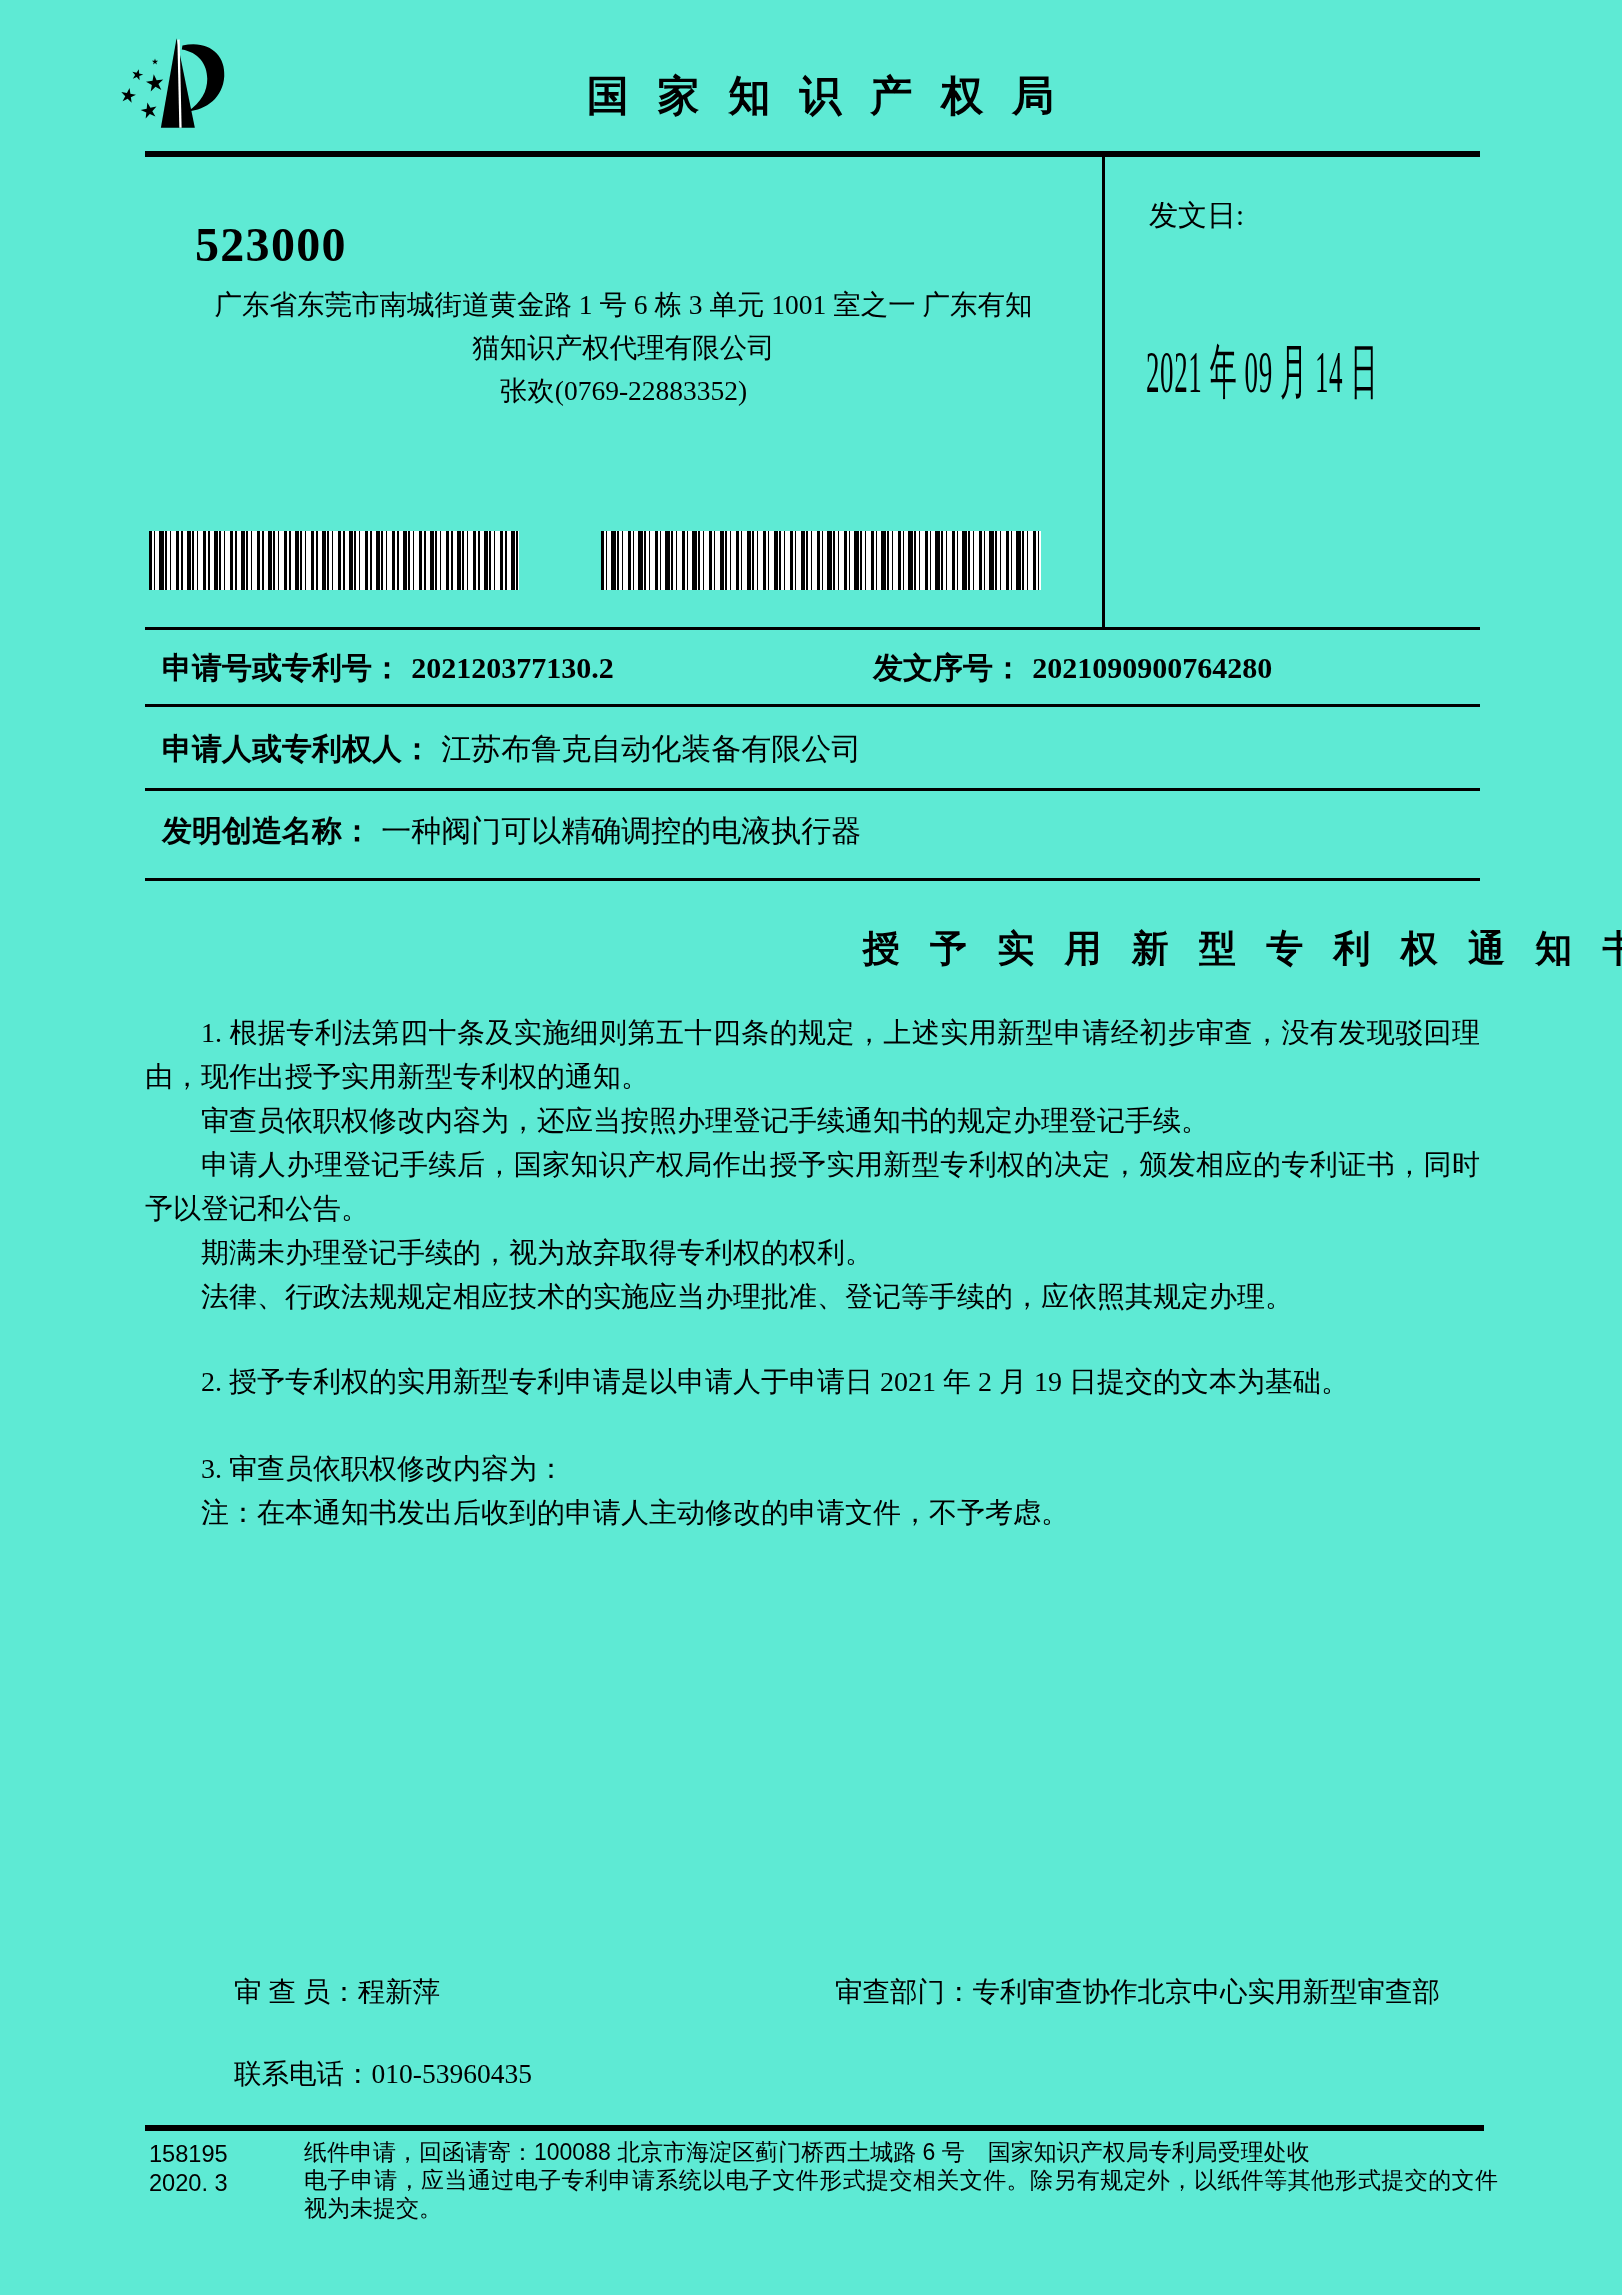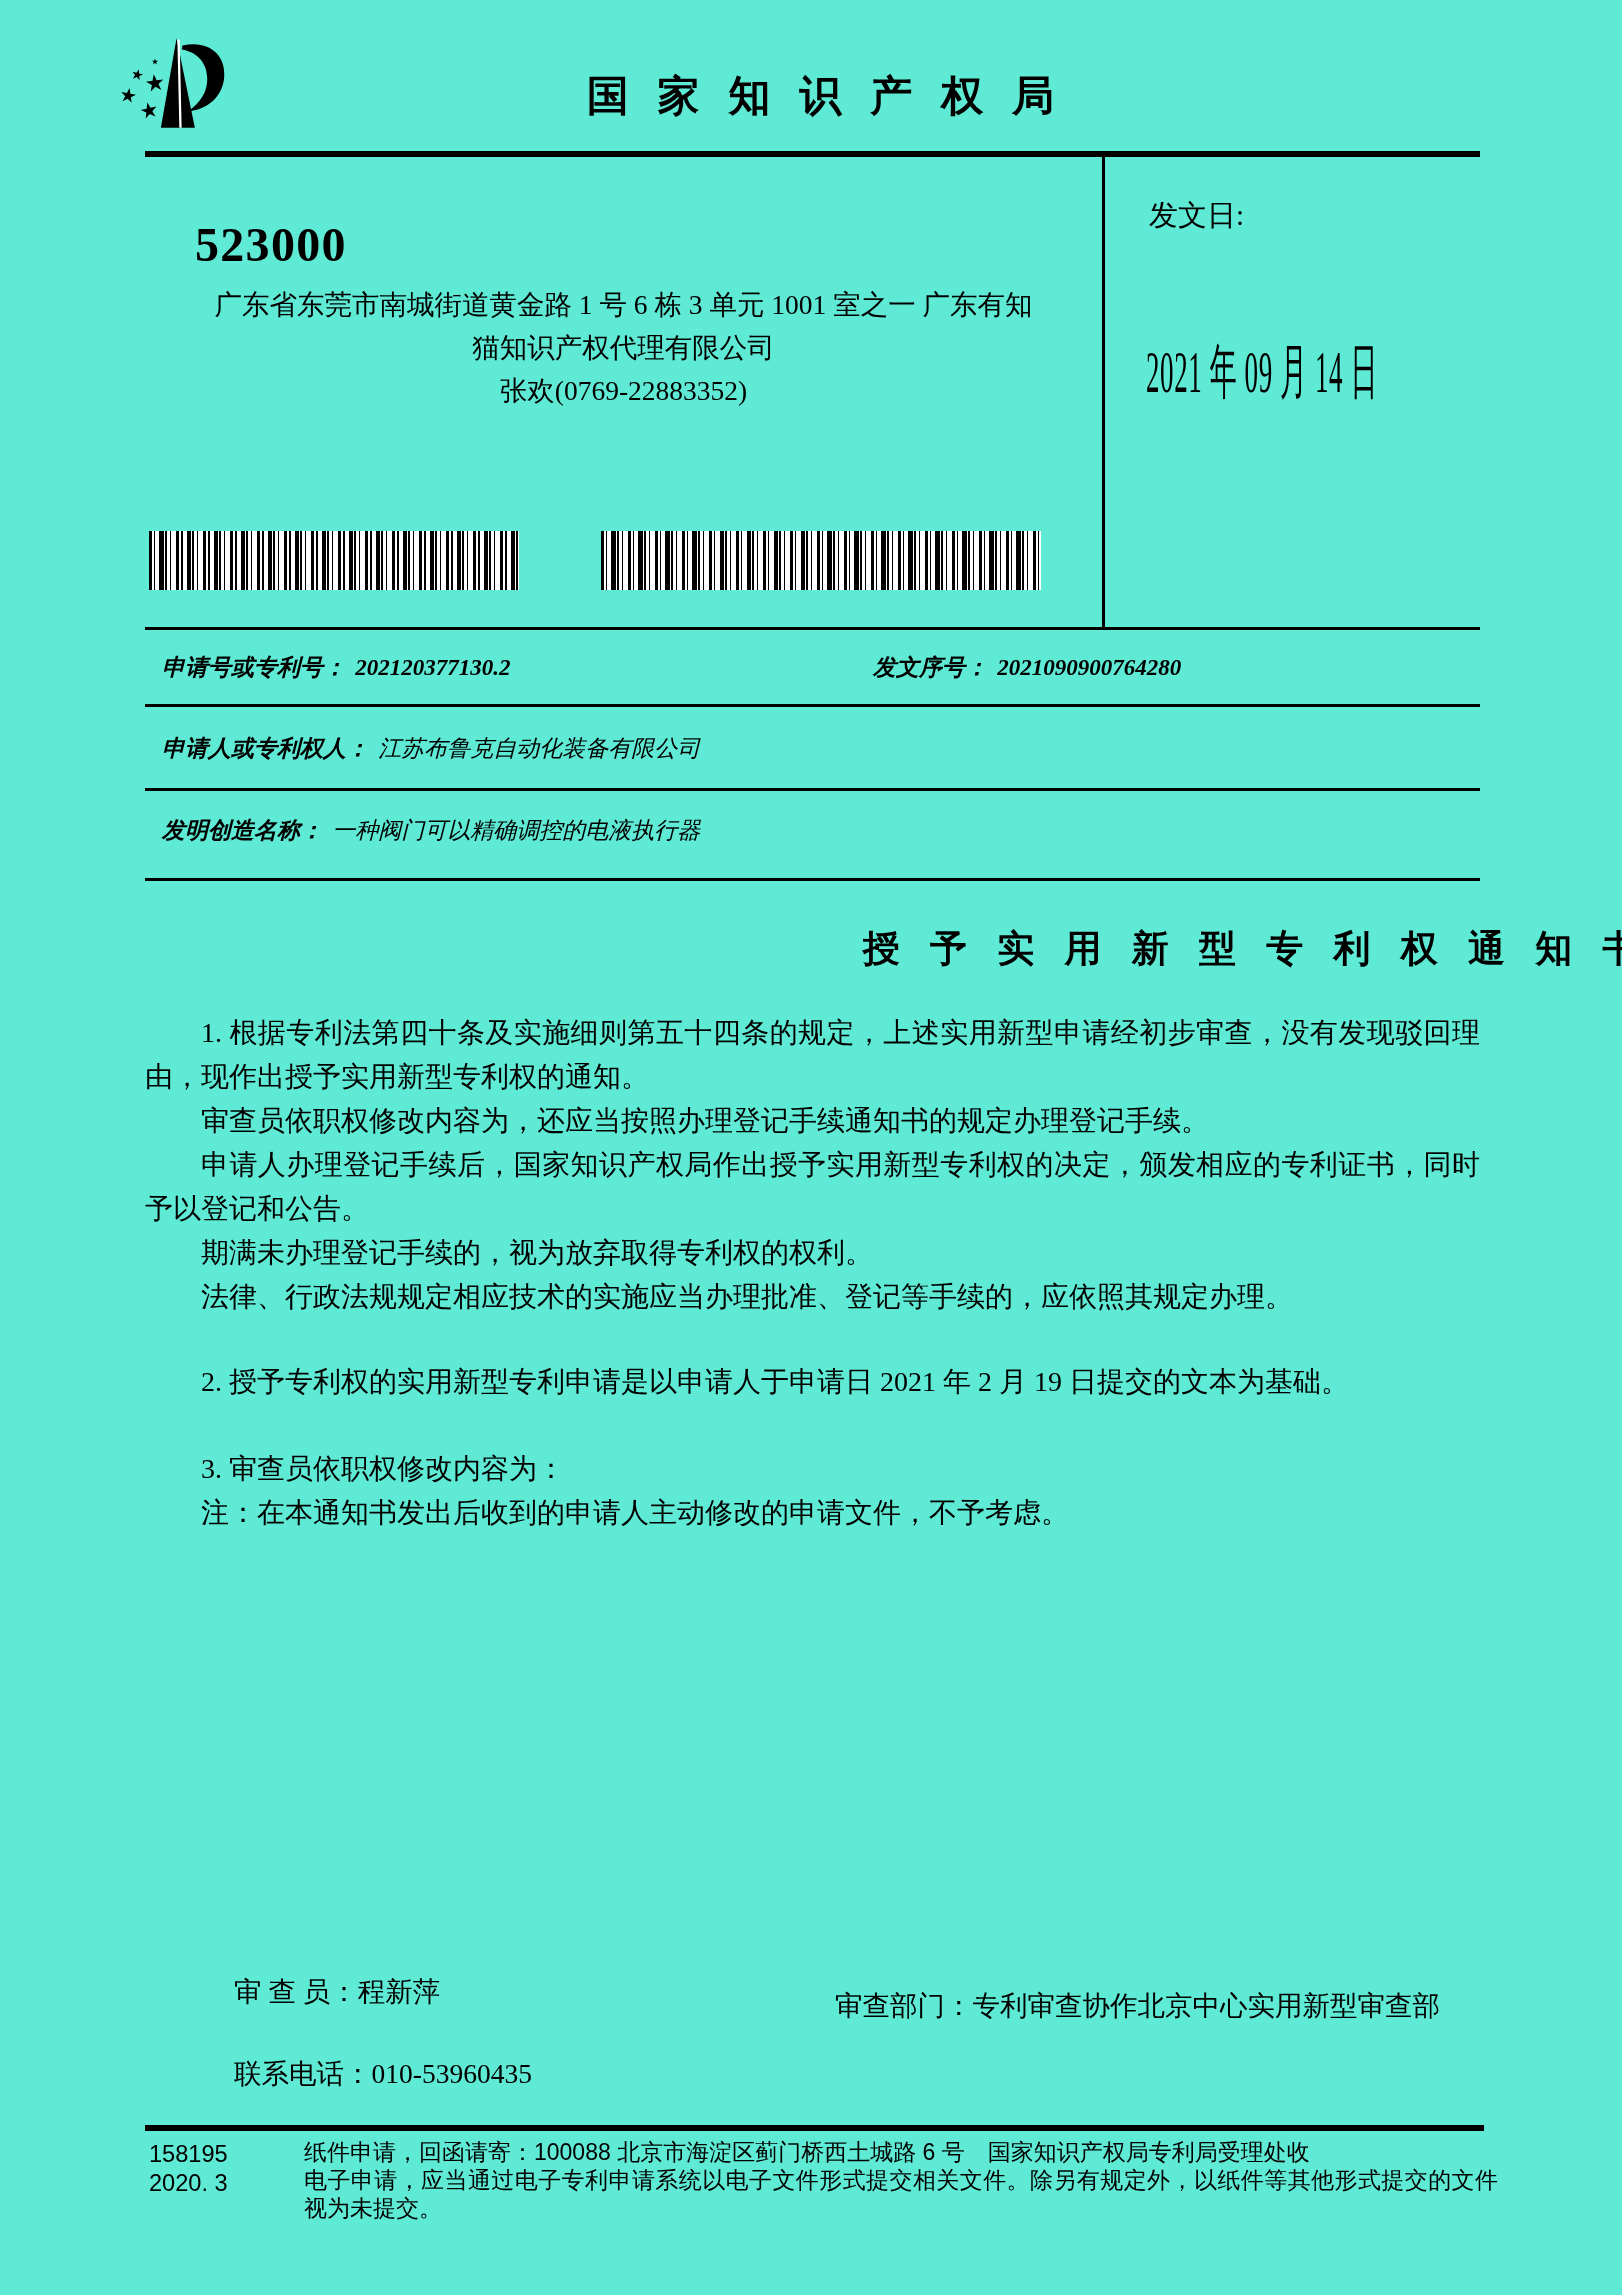--- a/index.html
+++ b/index.html
@@ -50,21 +50,21 @@
       #000 0px,#000 2.6px,#fff 2.6px,#fff 4.6px,
       #000 4.6px,#000 6.5px,#fff 6.5px,#fff 10.5px,
       #000 10.5px,#000 15px,#fff 15px,#fff 16.4px,
       #000 16.4px,#000 17.7px,#fff 17.7px,#fff 21px,
       #000 21px,#000 22px,#fff 22px,#fff 27px);
   }
   .barcode-left  { left:149px; width:370px; }
   .barcode-right { left:601px; width:440px; }
 
   
-  .field-row { font-size:23px; line-height:39px; white-space:nowrap;font-style:italic; }
+  .field-row { font-size:30px; line-height:39px; white-space:nowrap; }
   .row1 { left:145px; top:648px; width:1335px; height:39px; }
   .row1 .f1 { position:absolute; left:17px; top:0; }
   .row1 .f2 { position:absolute; left:728px; top:0; }
   .row2 { left:162px; top:729px; }
   .row3 { left:162px; top:811px; }
   .lbl  { font-weight:bold; }
   .val  { margin-left:9.2px; }
   .val-bold { font-weight:bold; }
   .rule-thin { left:145px; width:1335px; height:3.3px; background:#000; }
   .rule-r1 { top:704px; }
@@ -84,21 +84,21 @@
     font-size:28px; line-height:44px;
     text-align:justify;
   }
   .body-text p { margin:0; text-indent:56px; }
   .body-text p.gap-sec2 { margin-top:41px; }
   .body-text p.gap-sec3 { margin-top:43px; }
 
   
   .examiner-row { left:145px; top:1971px; width:1335px; height:42px; font-size:27.5px; line-height:42px; white-space:nowrap; }
   .examiner-row .ex   { position:absolute; left:89px; top:0; }
-  .examiner-row .dept { position:absolute; left:690px; top:14px;font-family:Liberation Serif, serif; }
+  .examiner-row .dept { position:absolute; left:690px; top:0;font-family:Liberation Serif, serif; }
   .phone-row { left:234px; top:2053px; font-size:27.5px; line-height:42px; white-space:nowrap; }
 
   
   .footer-rule { left:145px; top:2125px; width:1339px; height:5.9px; background:#000; }
   .footer-code {
     left:149px; top:2140px;
     font-family:"Liberation Sans", sans-serif;
     font-size:23.6px; line-height:29px;
   }
   .footer-code div { white-space:pre; }

